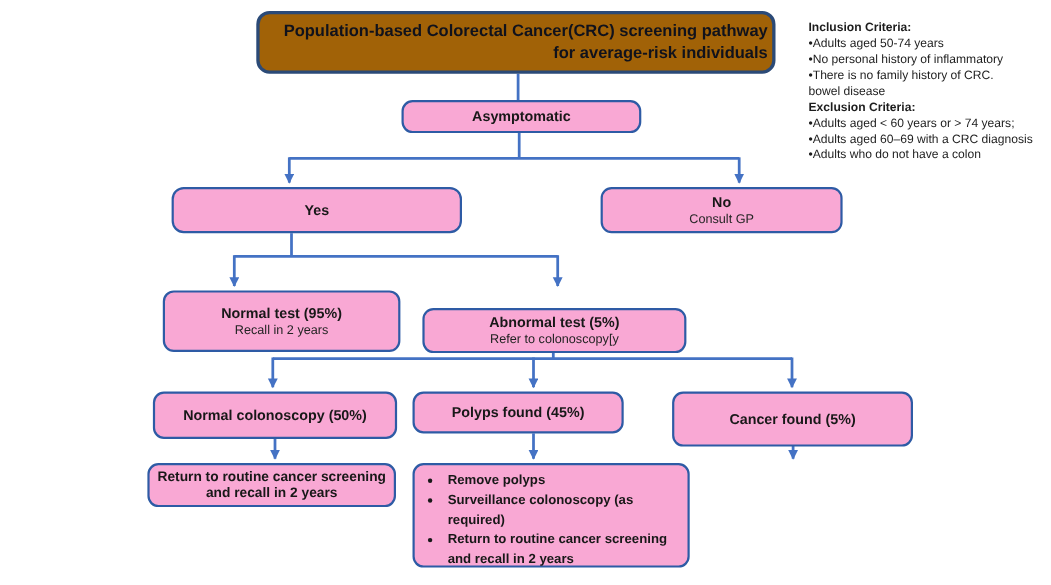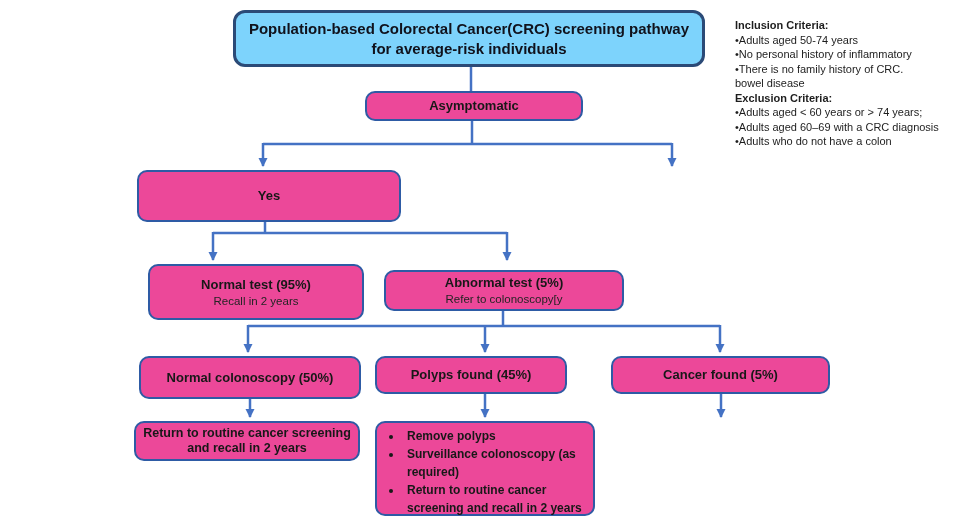--- a/index.html
+++ b/index.html
@@ -2,43 +2,43 @@
 <html><head>
 <meta charset="utf-8">
 <style>
   html,body{margin:0;padding:0;background:#fff;}
   #canvas{
     position:relative;width:955px;height:532px;background:#ffffff;overflow:hidden;
     font-family:"Liberation Sans","DejaVu Sans",sans-serif;color:#1b1b1b;
   }
   #connectors{position:absolute;left:0;top:0;width:955px;height:532px;}
   .node{
-    position:absolute;box-sizing:border-box;background:#ec4899;
+    position:absolute;box-sizing:border-box;background:#f9a8d4;
     border:2.5px solid #2E5BA5;border-radius:10px;
     display:flex;flex-direction:column;align-items:center;justify-content:center;
     text-align:center;padding:2px 4px;
   }
   .node-title{font-weight:bold;font-size:13px;line-height:16px;color:#181818;}
   .node-sub{font-size:11.5px;line-height:14px;color:#242424;margin-top:1px;}
   #title-box{
     left:233px;top:10px;width:472px;height:57px;
-    background:#7dd3fc;border:3px solid #2B4A77;border-radius:12px;
+    background:#a16207;border:3px solid #2B4A77;border-radius:12px;text-align:right;
   }
   #title-box .node-title{font-size:15px;line-height:20px;color:#10121c;}
   #asymptomatic-box{left:365px;top:91px;width:218px;height:30px;}
-  #yes-box{left:137px;top:170px;width:264px;height:52px;}
+  #yes-box{left:156px;top:170px;width:264px;height:42px;border-radius:11px;}
   #no-box{left:546px;top:170px;width:220px;height:42px;}
   #normal-test-box{left:148px;top:264px;width:216px;height:56px;}
-  #abnormal-test-box{left:384px;top:270px;width:240px;height:41px;}
+  #abnormal-test-box{left:384px;top:280px;width:240px;height:41px;}
   #normal-colonoscopy-box{left:139px;top:356px;width:222px;height:43px;}
   #polyps-found-box{left:375px;top:356px;width:192px;height:38px;}
-  #cancer-found-box{left:611px;top:356px;width:219px;height:38px;}
+  #cancer-found-box{left:611px;top:356px;width:219px;height:50px;}
   #return-routine-box{left:134px;top:421px;width:226px;height:40px;padding:2px 3px;}
   #return-routine-box .node-title{font-size:12.5px;line-height:15px;}
-  #polyps-actions-box{left:375px;top:421px;width:220px;height:95px;align-items:center;justify-content:flex-start;padding:4px 2px 2px 0;}
+  #polyps-actions-box{left:375px;top:421px;width:252px;height:95px;align-items:center;justify-content:flex-start;padding:4px 2px 2px 0;}
   #polyps-actions-box ul{margin:0;padding:0 0 0 26px;list-style:disc;text-align:left;}
   #polyps-actions-box li{font-weight:bold;font-size:12px;line-height:18px;color:#181818;padding-left:4px;}
   #definitive-treatment-box{left:617px;top:421px;width:218px;height:39px;}
   #criteria-panel{
     position:absolute;left:735px;top:18px;width:218px;
     font-size:11px;line-height:14.5px;color:#1d1d1d;
   }
   .crit-head{font-weight:bold;}
   .crit-line{white-space:nowrap;}
 </style>
@@ -101,20 +101,24 @@
   </div>
 
   <div class="node" id="asymptomatic-box">
     <div class="node-title">Asymptomatic</div>
   </div>
 
   <div class="node" id="yes-box">
     <div class="node-title">Yes</div>
   </div>
 
+  <div class="node" id="no-box">
+    <div class="node-title">No</div>
+    <div class="node-sub">Consult GP</div>
+  </div>
 
   <div class="node" id="normal-test-box">
     <div class="node-title">Normal test (95%)</div>
     <div class="node-sub">Recall in 2 years</div>
   </div>
 
   <div class="node" id="abnormal-test-box">
     <div class="node-title">Abnormal test (5%)</div>
     <div class="node-sub">Refer to colonoscopy[y</div>
   </div>

